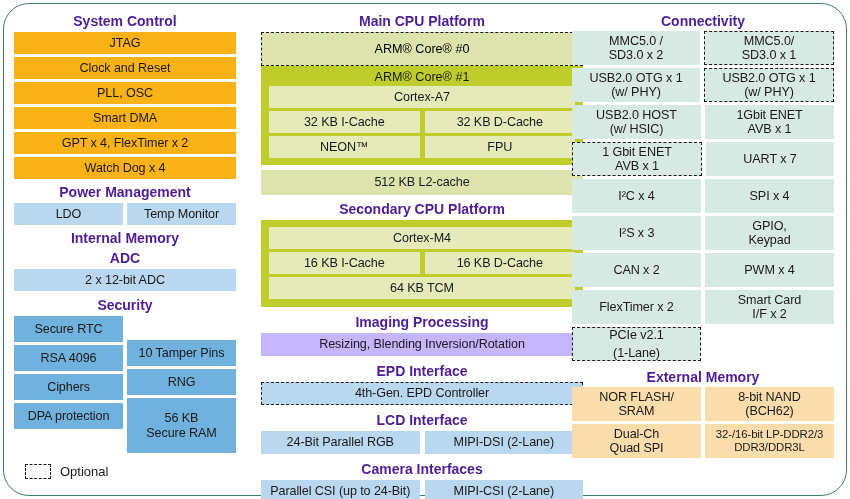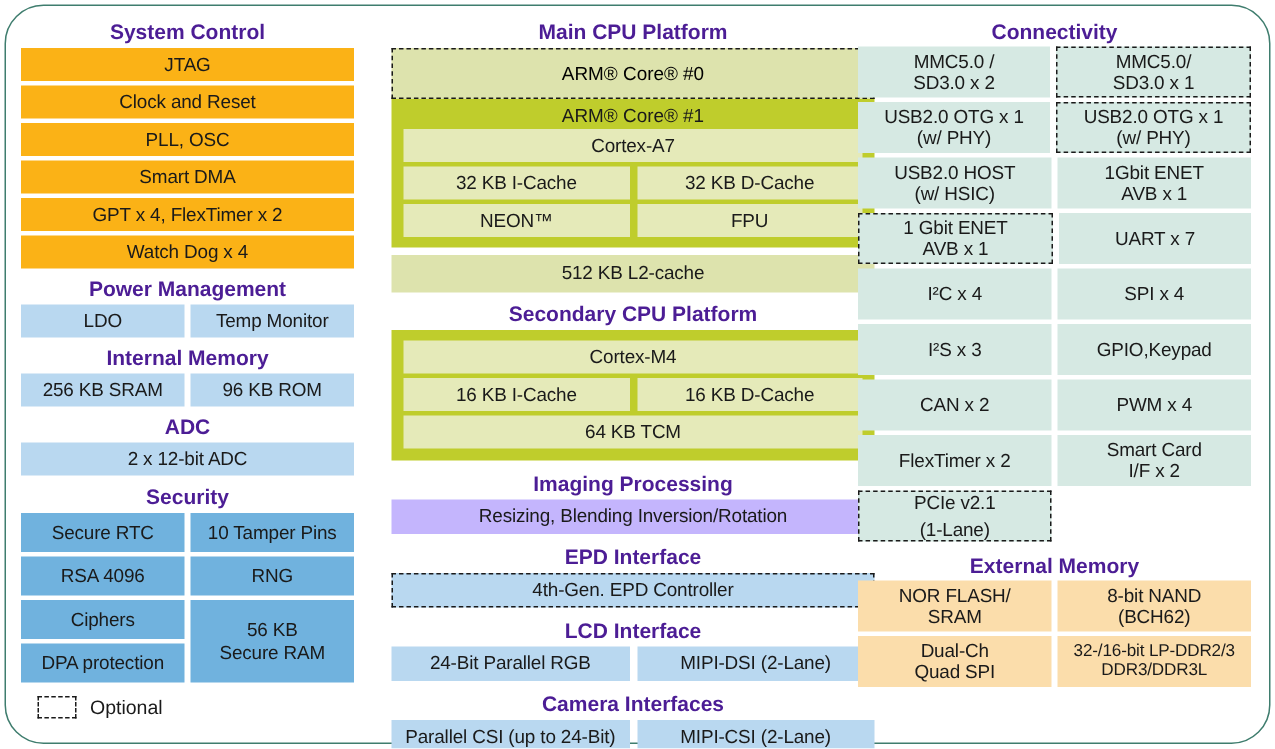--- a/index.html
+++ b/index.html
@@ -150,24 +150,20 @@
         </div>
     </div>
 
     <div class="sec-title" style="margin-top:6px;">Power Management</div>
     <div class="row lr">
       <div class="cell c-blue">LDO</div>
       <div class="cell c-blue">Temp Monitor</div>
     </div>
 
     <div class="sec-title" style="margin-top:6px;">Internal Memory</div>
-    <div class="row lr">
-      <div class="cell c-blue">256 KB SRAM</div>
-      <div class="cell c-blue">96 KB ROM</div>
-    </div>
 
     <div class="sec-title" style="margin-top:6px;">ADC</div>
     <div class="row">
       <div class="cell c-blue" style="width:100%;">2 x 12-bit ADC</div>
     </div>
 
     <div class="sec-title" style="margin-top:7px;">Security</div>
     <div style="display:flex;gap:4px;">
       <div style="flex:1;">
         <div class="row">
@@ -176,21 +172,21 @@
         <div class="row">
             <div class="cell c-blue2" style="width:100%;height:26px;">RSA 4096</div>
           </div>
         <div class="row">
             <div class="cell c-blue2" style="width:100%;height:26px;">Ciphers</div>
           </div>
         <div class="row">
             <div class="cell c-blue2" style="width:100%;height:26px;">DPA protection</div>
           </div>
       </div>
-      <div style="flex:1;">
+      <div style="flex:1;margin-top:24px;">
         <div class="row">
             <div class="cell c-blue2" style="width:100%;height:26px;">10 Tamper Pins</div>
           </div>
         <div class="row">
             <div class="cell c-blue2" style="width:100%;height:26px;">RNG</div>
           </div>
         <div class="row">
           <div class="cell c-blue2" style="width:100%;height:55px;flex-direction:column;">
             <span>56 KB</span>
             <span>Secure RAM</span>
@@ -316,21 +312,21 @@
         </div>
         <div class="cell c-teal">
           <span>SPI x 4</span>
         </div>
       </div>
 
       <div class="rr">
         <div class="cell c-teal">
           <span>I²S x 3</span>
         </div>
-        <div class="cell c-teal" style="flex-direction:row;">
+        <div class="cell c-teal" style="flex-direction:column;">
           <span>GPIO,</span>
           <span>Keypad</span>
         </div>
       </div>
 
       <div class="rr">
         <div class="cell c-teal">
           <span>CAN x 2</span>
         </div>
         <div class="cell c-teal">

